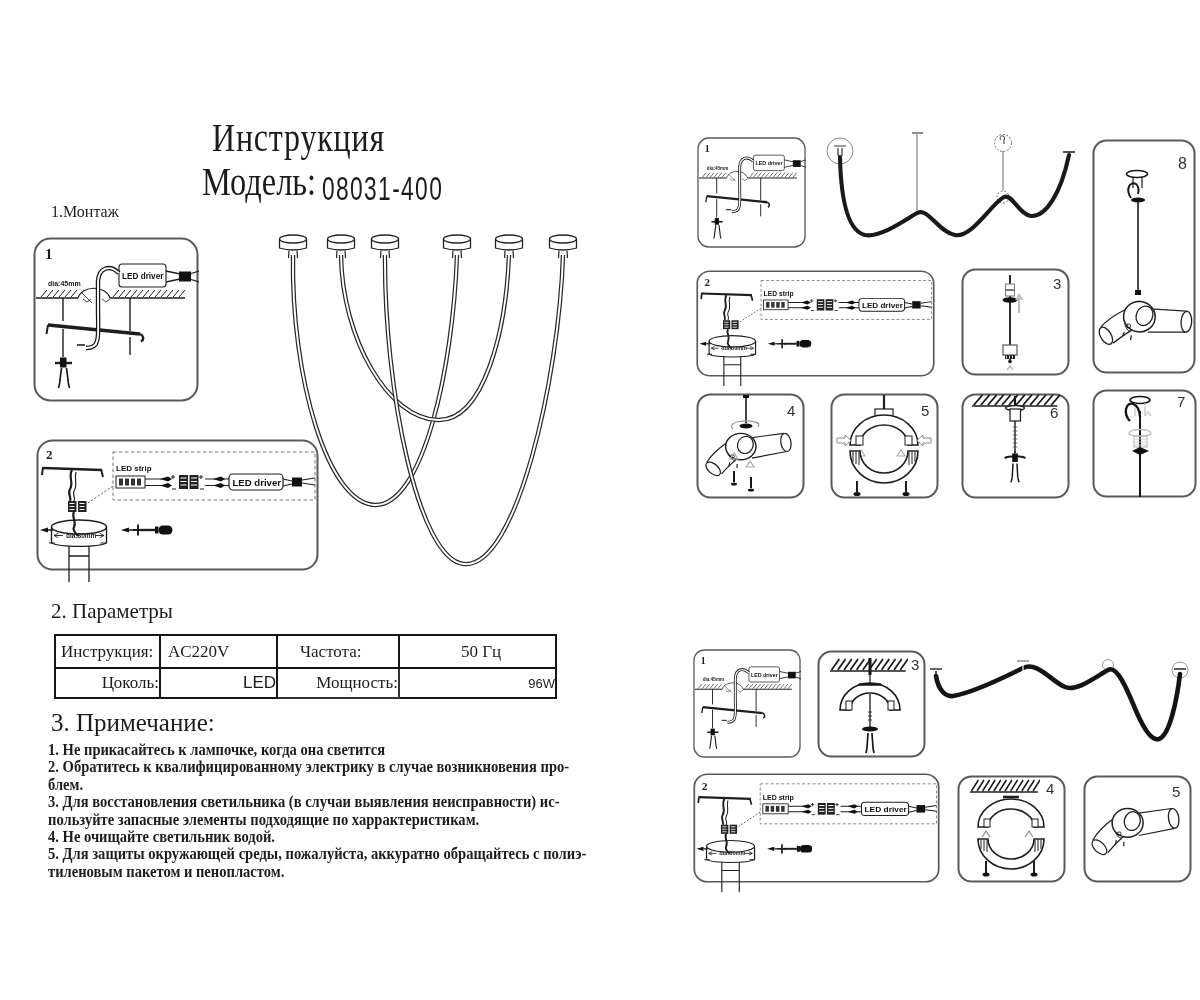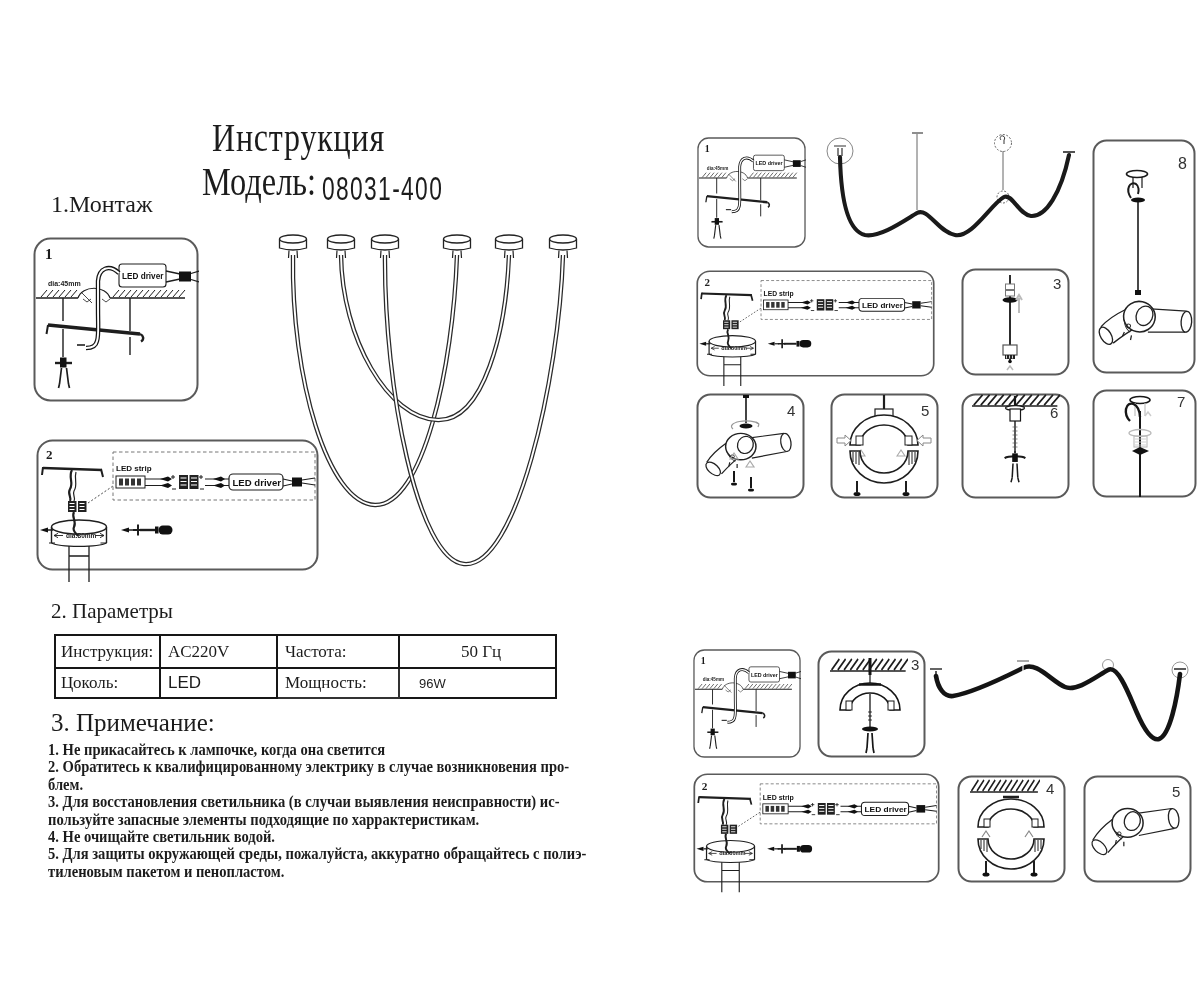--- a/index.html
+++ b/index.html
@@ -161,21 +161,21 @@
 </symbol>
 </defs>
 </svg>
 
 <div class="abs" style="left:212px;top:118px;font-size:40px;line-height:1;letter-spacing:1px;transform:scaleX(0.8);transform-origin:left top;">Инструкция</div>
 
 <div class="abs" style="left:202px;top:162px;font-size:40px;line-height:1;transform:scaleX(0.81);transform-origin:left top;">Модель:</div>
 
 <div class="abs sans" style="left:322px;top:172px;font-size:33.5px;line-height:1;letter-spacing:2px;transform:scaleX(0.68);transform-origin:left top;">08031-400</div>
 
-<div class="abs" style="left:51px;top:192px;font-size:24px;line-height:1;">1.Монтаж</div>
+<div class="abs" style="left:51px;top:204px;font-size:16px;line-height:1;">1.Монтаж</div>
 
 <svg class="abs" style="left:33px;top:237px;" width="166" height="165">
       <use href="#mount" width="166" height="165"></use>
     </svg>
 
 <svg class="abs" style="left:36px;top:439px;" width="283" height="132">
       <use href="#strip" width="283" height="132"></use>
     </svg>
 
 <svg class="abs" style="left:260px;top:228px;" width="330" height="370" viewBox="0 0 330 370">
@@ -212,24 +212,24 @@
 <colgroup>
           <col style="width:105px">
           <col style="width:117px">
           <col style="width:122px">
           <col style="width:157px">
         </colgroup>
 <tbody>
           <tr style="height:33px;">
  <td style="border:2px solid #161616;padding:0 0 0 5px;">Инструкция:</td>
  <td style="border:2px solid #161616;padding:0 0 0 7px;margin-top:28px;">AC220V</td>
- <td style="border:2px solid #161616;padding:0 0 0 7px;">Частота:</td>
+ <td style="border:2px solid #161616;padding:0 0 0 22px;">Частота:</td>
  <td style="border:2px solid #161616;padding:0 0 0 7px;text-align:center;">50 Гц</td>
 </tr>
-<tr style="height:30px;">
+<tr style="height:30px;text-align:right;">
  <td style="border:2px solid #161616;padding:0 0 0 5px;">Цоколь:</td>
  <td class="sans" style="border:2px solid #161616;padding:0 0 0 7px;font-size:17px;">LED</td>
  <td style="border:2px solid #7f1d1d;padding:0 0 0 7px;">Мощность:</td>
  <td class="sans" style="border:2px solid #161616;padding:0 0 0 19px;font-size:13px;">96W</td>
 </tr>
 </tbody>
       </table>
 </div>
 
 <div class="abs" style="left:51px;top:710px;font-size:25px;line-height:1;">3. Примечание:</div>

